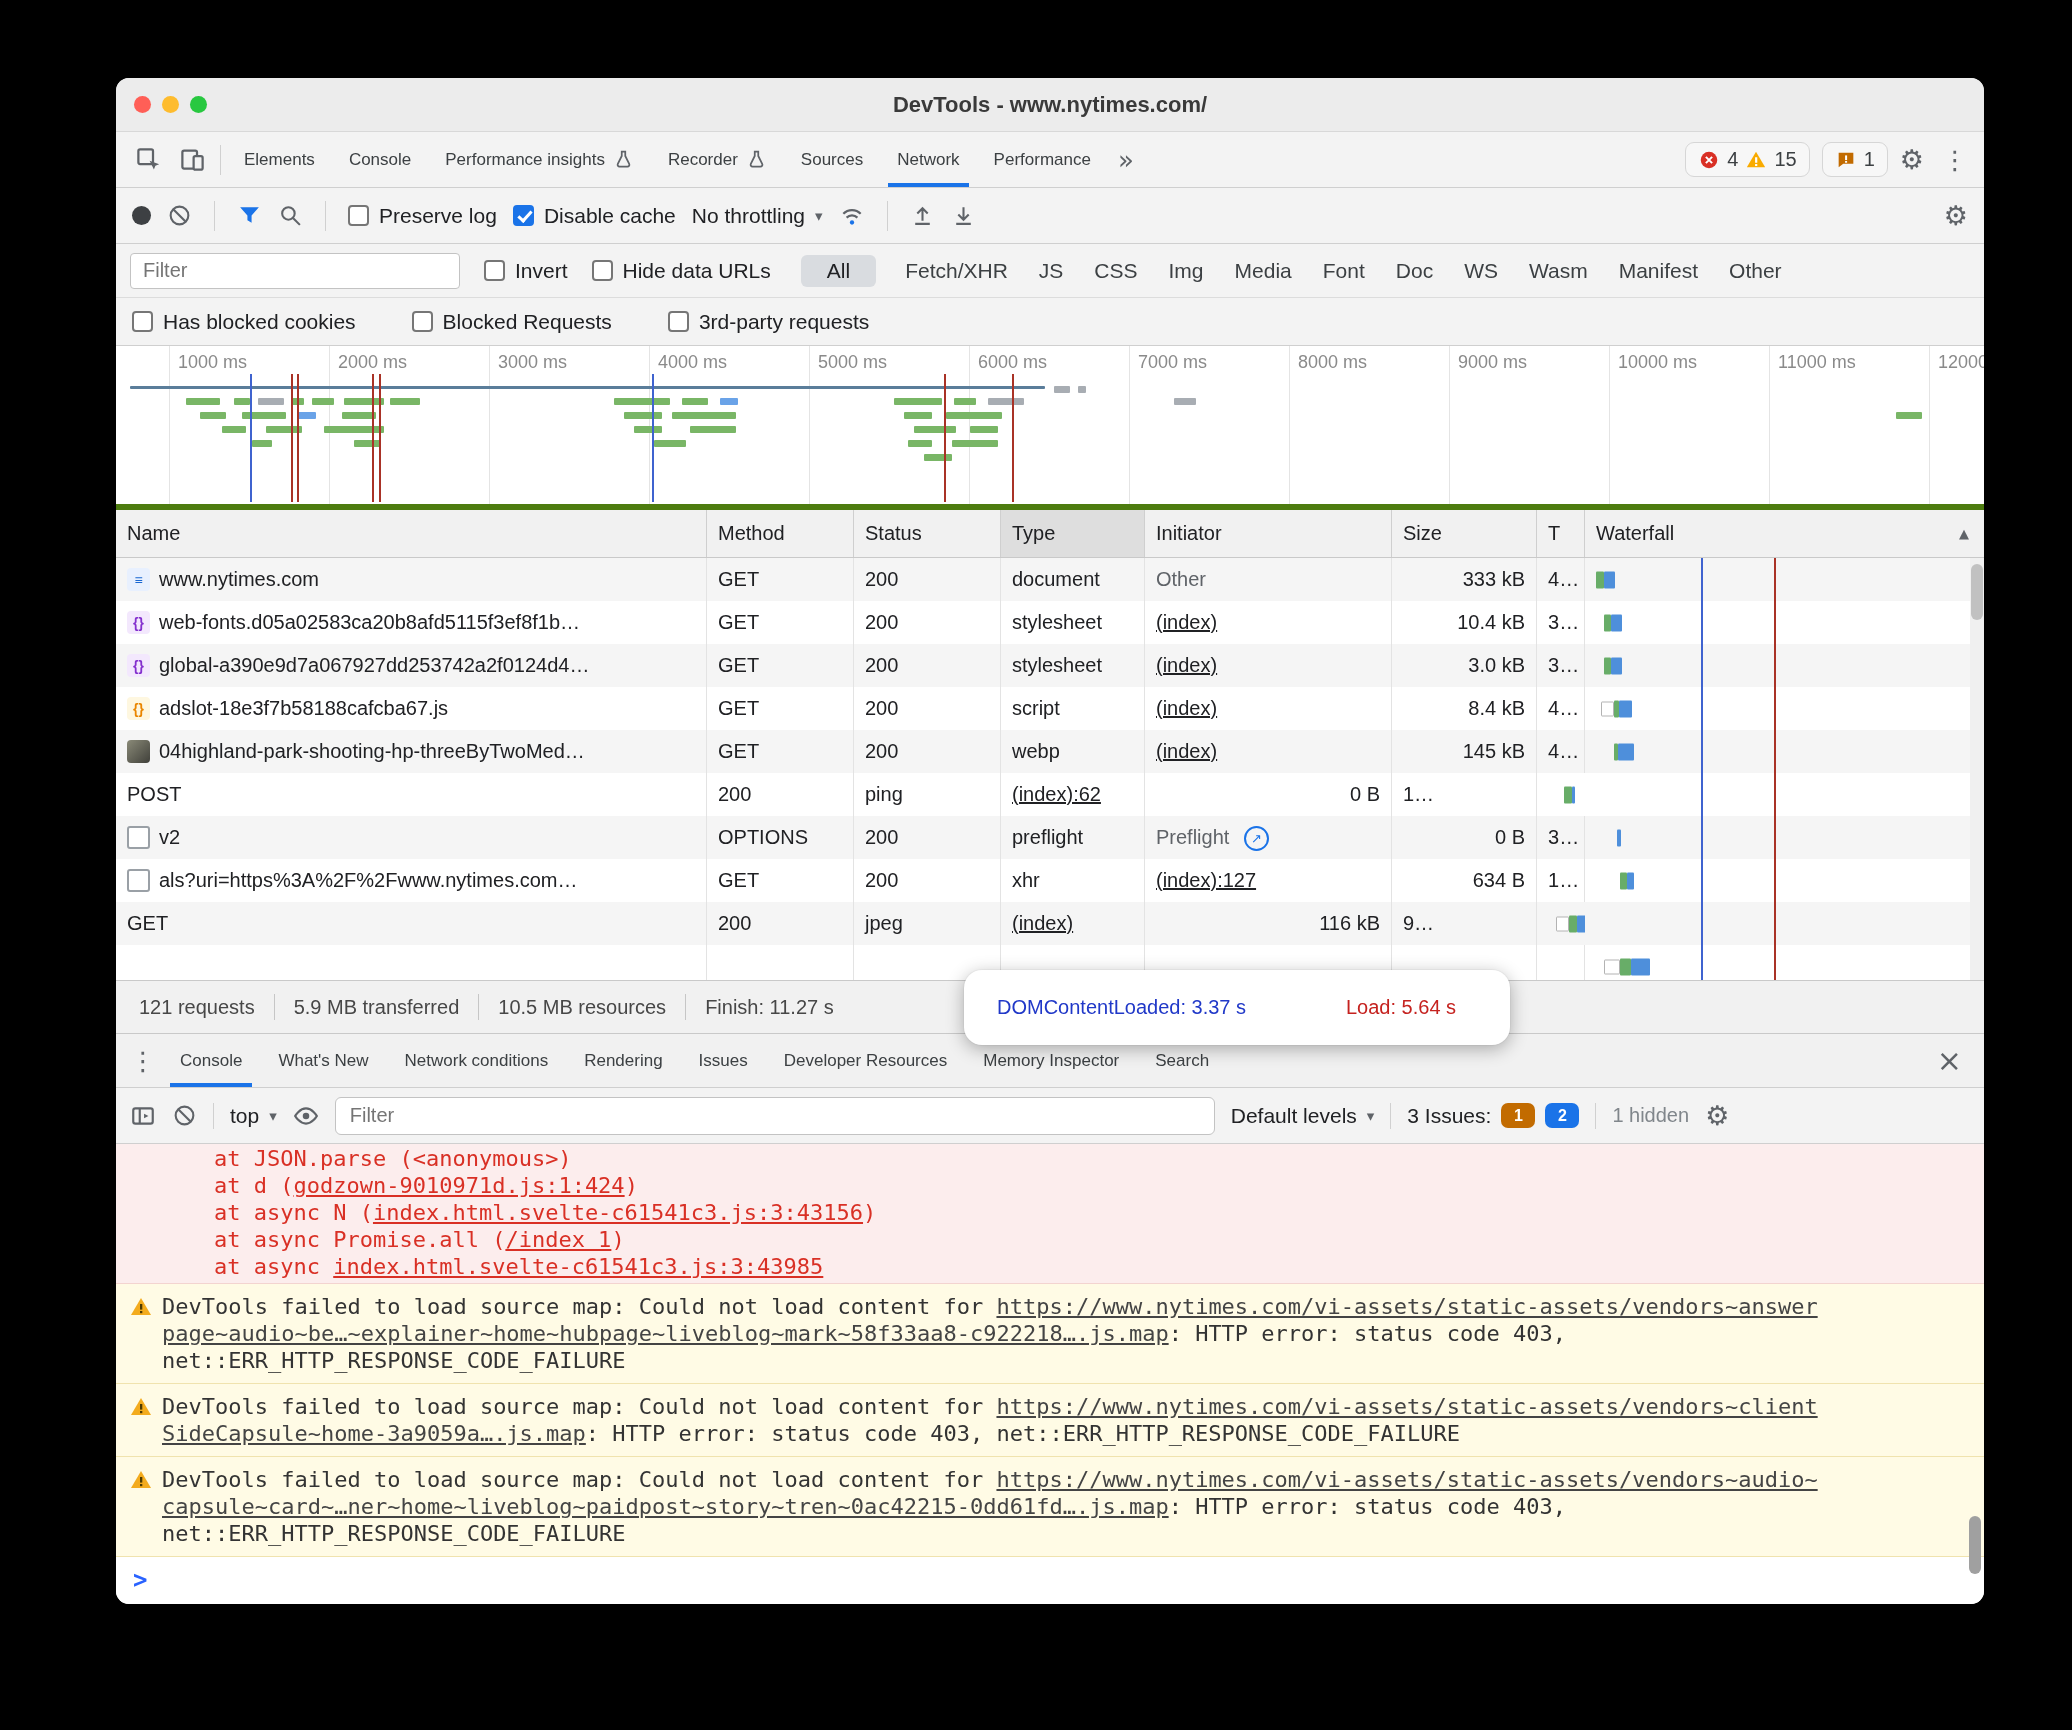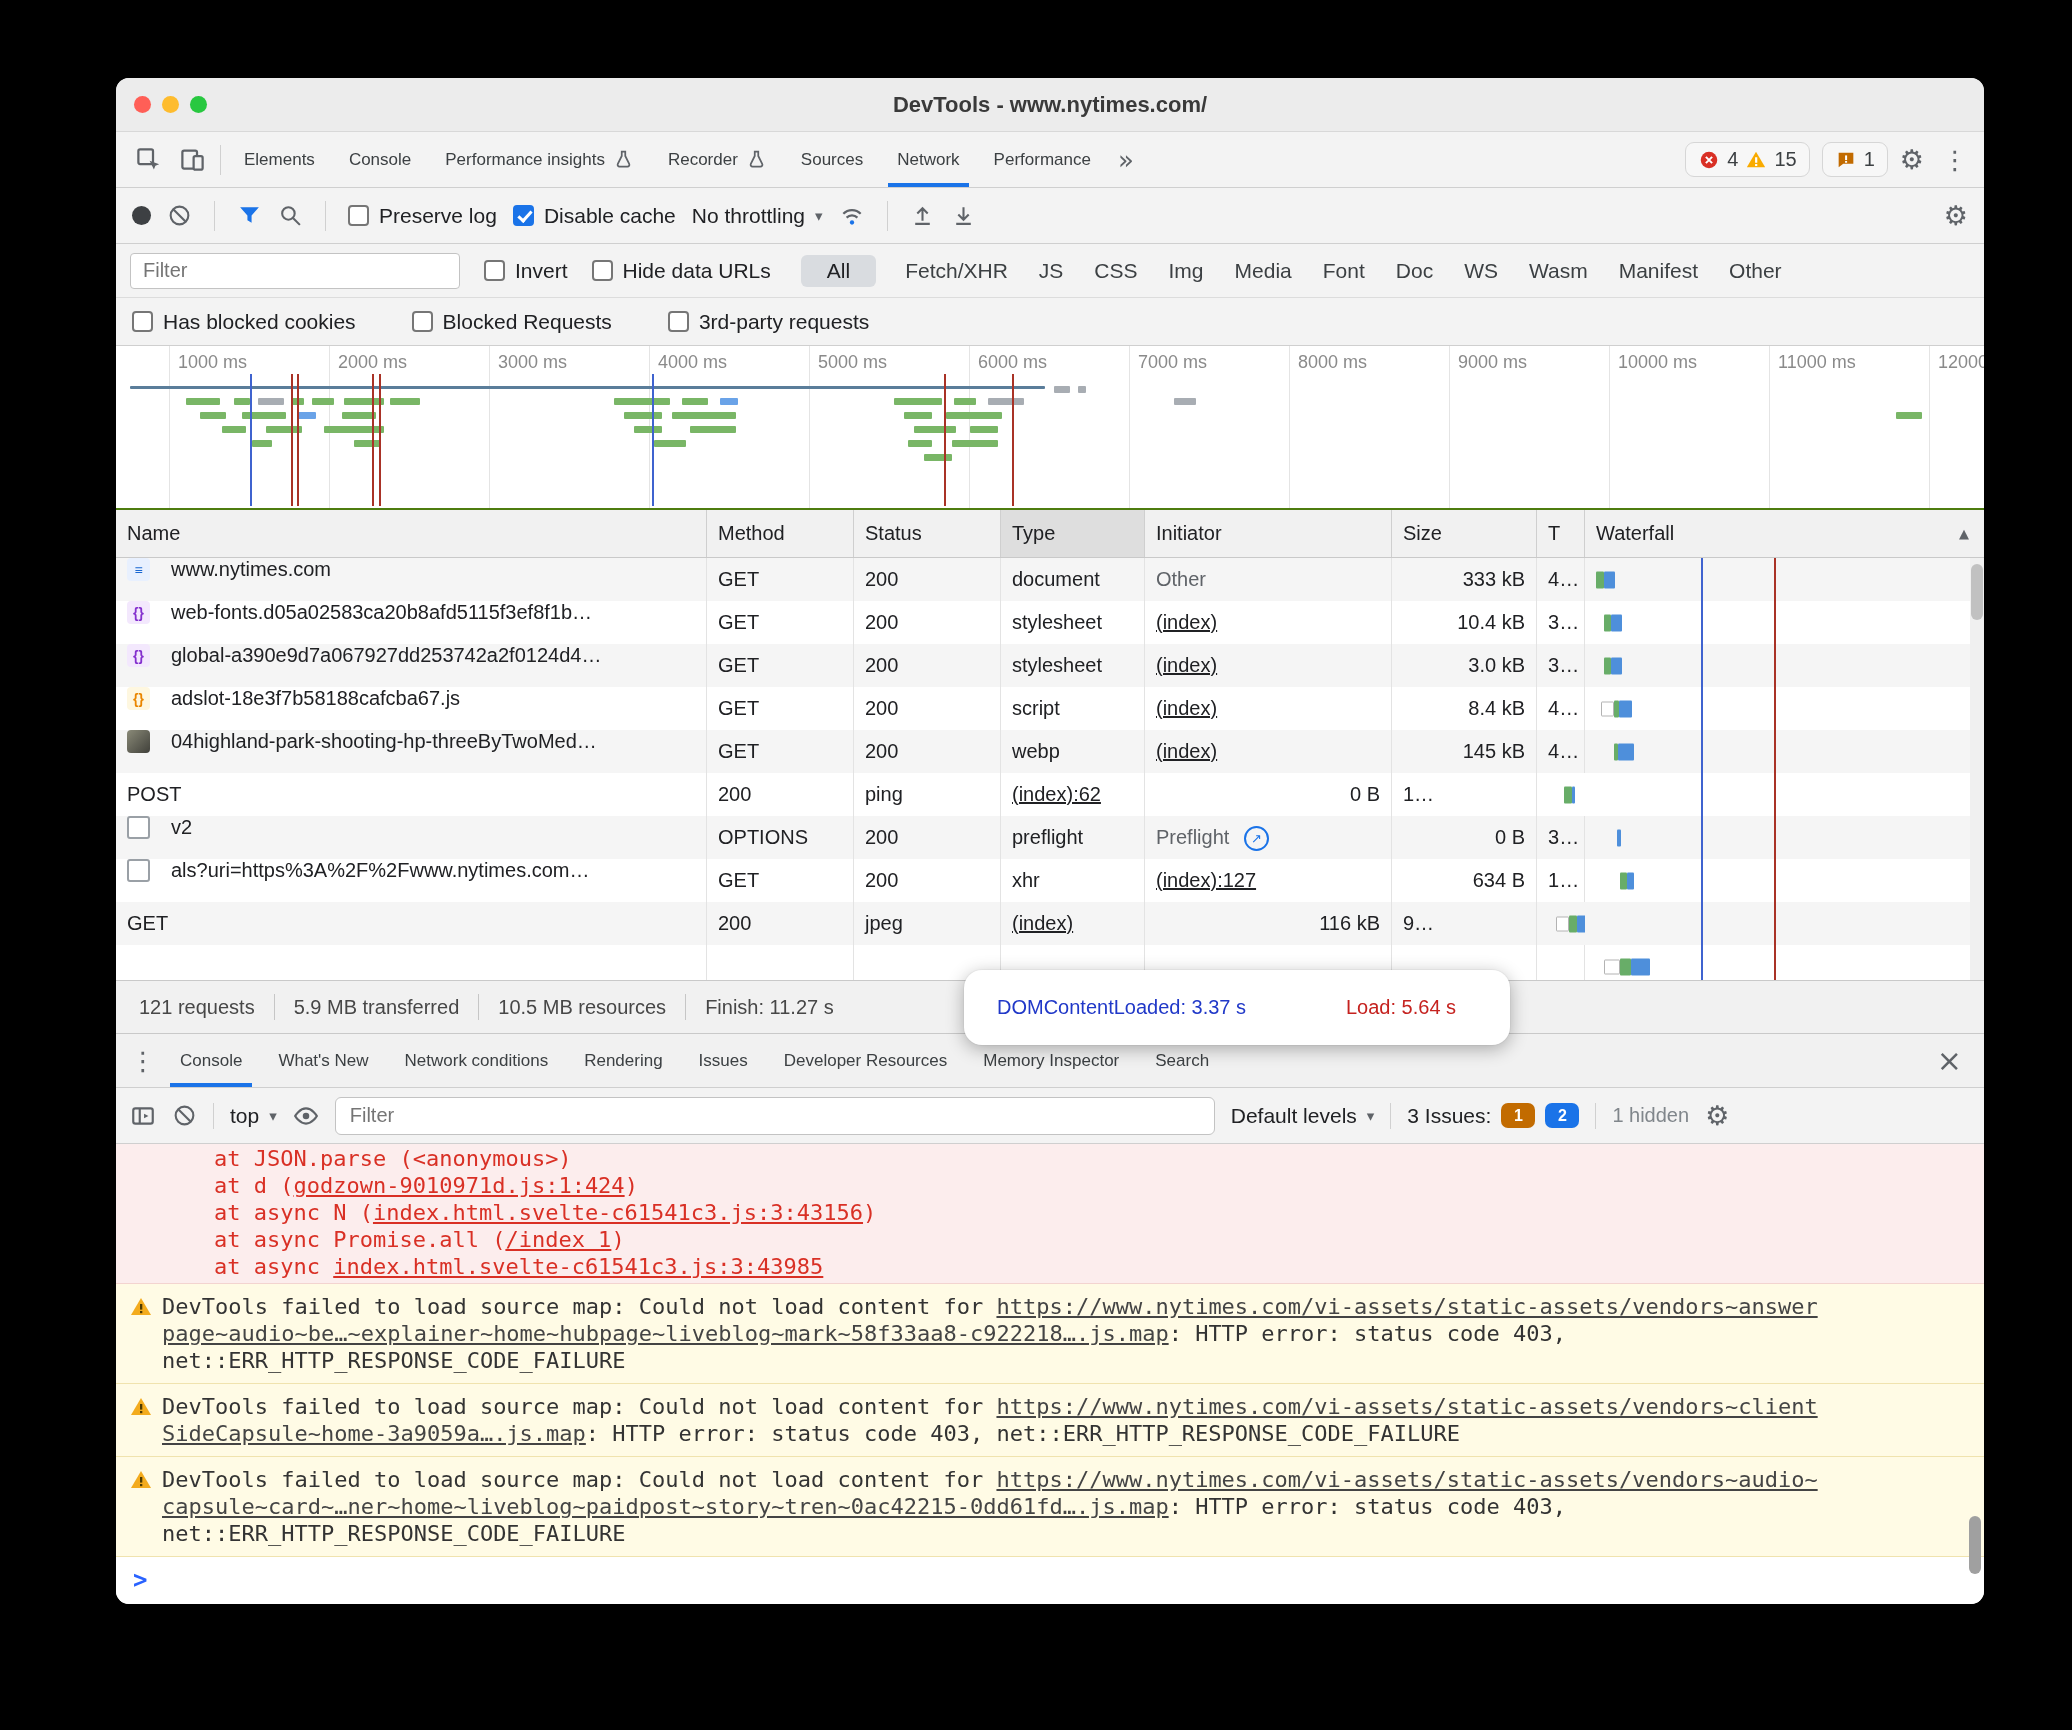--- a/index.html
+++ b/index.html
@@ -45,21 +45,21 @@
   .filterrow{top:166px;height:54px;background:#f3f3f3;border-bottom:1px solid #dcdcdc;display:flex;align-items:center;padding:0 14px;gap:24px}
   .flt-input{width:330px;height:36px;border:1px solid #c3c3c3;border-radius:4px;background:#fff;font-size:20px;font-family:inherit;color:#202124;padding:0 12px;box-sizing:border-box;outline:none}
   .typechips{display:flex;align-items:center;gap:27px;margin-left:6px}
   .chip{font-size:21px;color:#3c4043;padding:4px 2px;border-radius:6px}
   .chip.active{background:#d9dce0;padding:4px 26px;color:#202124}
 
   
   .cookierow{top:220px;height:48px;background:#f3f3f3;border-bottom:1px solid #cfcfcf;display:flex;align-items:center;padding:0 16px;gap:56px}
 
   
-  .overview{top:268px;height:164px;background:#fff;border-bottom:2px solid #4d7c0f;overflow:hidden}
+  .overview{top:268px;height:164px;background:#fff;border-bottom:6px solid #4d7c0f;overflow:hidden}
   .tick{position:absolute;top:0;bottom:0;border-left:1px solid #e4e4e4}
   .tick-label{position:absolute;left:8px;top:6px;font-size:18px;color:#8a8a8a;white-space:nowrap}
   .ovbar{position:absolute;height:7px;border-radius:1px}
   .ovbar.v-g{background:#79b666}
   .ovbar.v-b{background:#6aa3e8}
   .ovbar.v-gr{background:#a8adb3}
   .ovbar.v-ln{background:#5a7d9a;height:3px}
   .ovline{position:absolute;top:28px;bottom:2px;width:2px}
   .ovline.blue{background:#3f63cf}
   .ovline.red{background:#a93226}
@@ -68,21 +68,21 @@
   .gridcols{display:grid;grid-template-columns:591px 147px 147px 144px 247px 145px 48px auto}
   .thead{top:432px;height:48px;background:#f1f1f1;border-bottom:1px solid #c9c9c9}
   .hc{font-size:20px;color:#202124;line-height:47px;padding:0 11px;border-right:1px solid #cfcfcf;overflow:hidden;white-space:nowrap}
   .hc.type-col{background:#dedede}
   .hc.wf-h{display:flex;align-items:center;border-right:none}
   .sort{margin-left:auto;font-size:13px;color:#5f6368;font-family:"DejaVu Sans",sans-serif;padding-right:4px}
   .rows{top:480px;height:422px;background:#fff;overflow:hidden}
   .net-row{height:43px}
   .net-row:nth-of-type(odd){background:#f5f5f5}
   .cell{font-size:20px;color:#202124;line-height:42px;padding:0 11px;border-right:1px solid #e3e3e3;overflow:hidden;white-space:nowrap;text-overflow:ellipsis}
-  .cell.name{display:flex;gap:21px;line-height:normal}
+  .cell.name{display:flex;align-items:center;gap:9px;line-height:normal}
   .nm{overflow:hidden;text-overflow:ellipsis;white-space:nowrap}
   .cell.size{text-align:right}
   .cell.wf{border-right:none;position:relative;padding:0}
   .fic{width:23px;height:23px;border-radius:4px;flex:none;display:flex;align-items:center;justify-content:center;font-size:14px;font-weight:bold}
   .fic.v-document{background:#e8f0fe;color:#1967d2}.fic.v-document::after{content:"≡"}
   .fic.v-stylesheet{background:#f3e8fd;color:#8430ce}.fic.v-stylesheet::after{content:"{}"}
   .fic.v-script{background:#fef7e0;color:#ea8600}.fic.v-script::after{content:"{}"}
   .fic.v-webp{background:linear-gradient(135deg,#8a8a78,#40403a)}
   .fic.v-jpeg{background:linear-gradient(135deg,#7d6e5c,#39322b)}
   .fic.v-plain{background:#fff;border:2px solid #9aa0a6;border-radius:3px;box-sizing:border-box}

